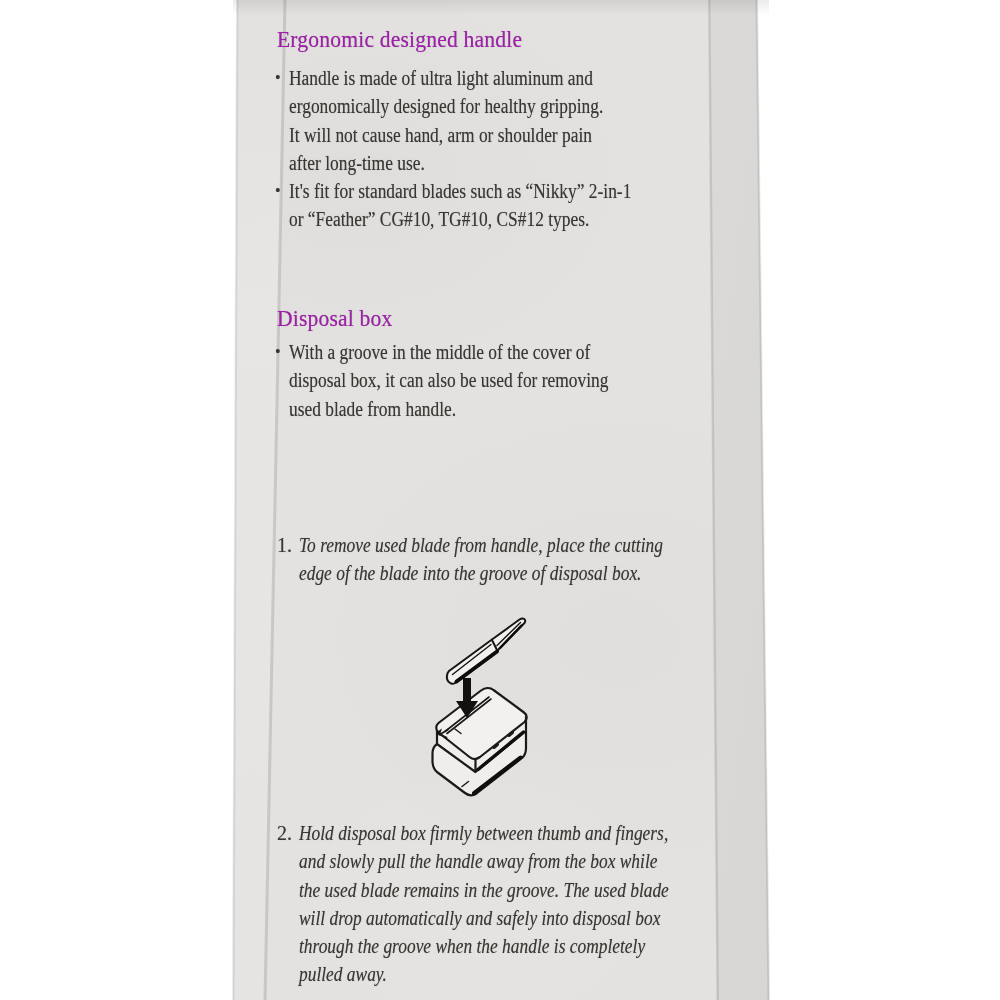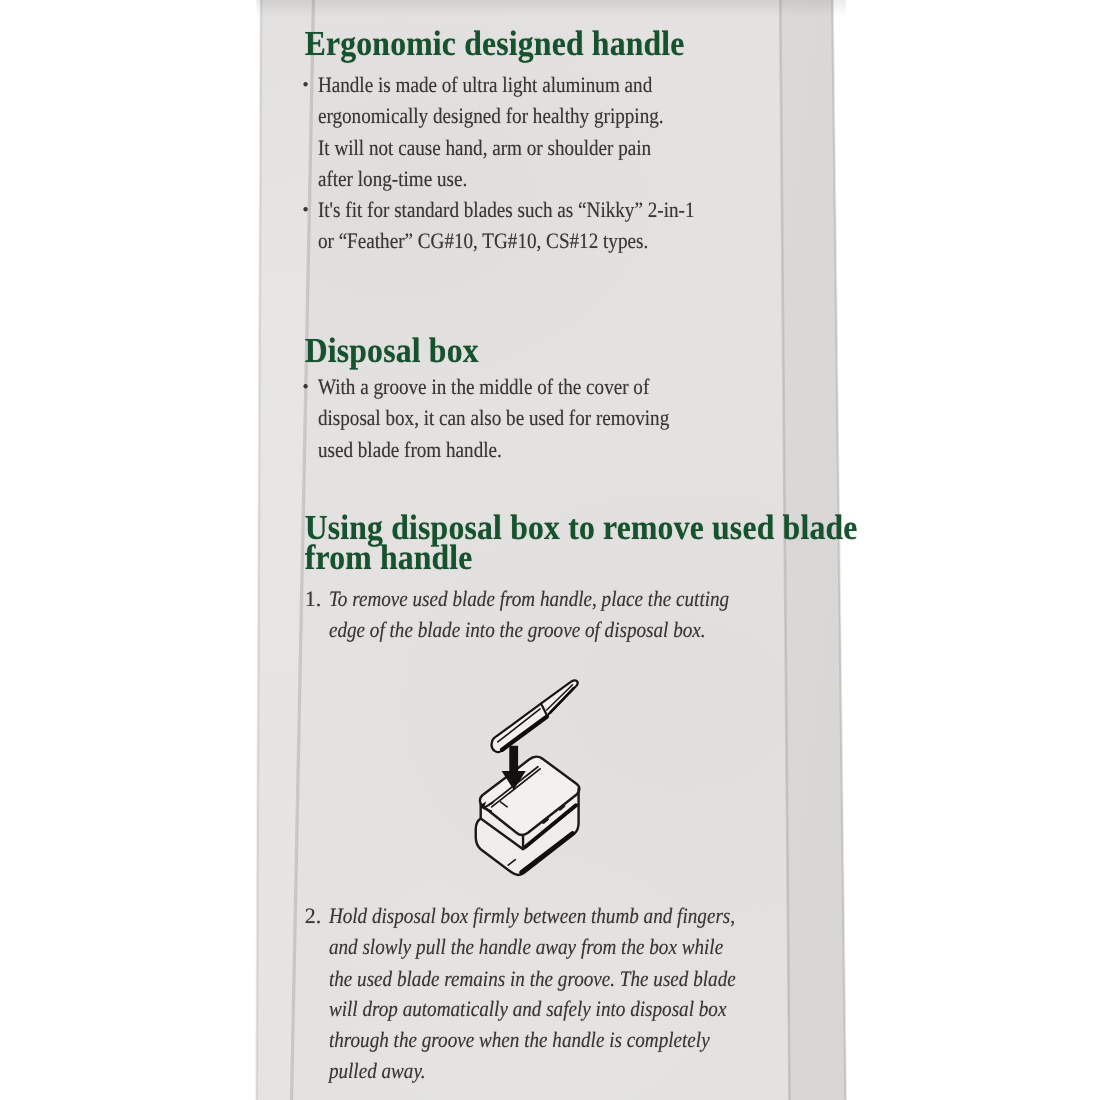--- a/index.html
+++ b/index.html
@@ -47,23 +47,22 @@
     clip-path:polygon(755.5px 0,758px 0,770px 1000px,767.5px 1000px);
     background:rgba(60,58,55,0.13);
   }
   .top-shade{
     position:absolute;left:233px;top:0;width:536px;height:15px;
     background:linear-gradient(rgba(0,0,0,0.08),rgba(0,0,0,0));
   }
 
   
   .heading{
-    position:absolute;color:#14532d;font-size:32px;line-height:27px;
+    position:absolute;color:#a21caf;font-size:24px;line-height:27px;
     letter-spacing:0.2px;
-    font-weight:bold;
   }
   .h-line{white-space:nowrap;transform:scaleX(0.90);transform-origin:0 50%;
     text-shadow:0 0 0.8px rgba(70,64,58,0.55);}
   .textblock{
     position:absolute;color:#3a3733;font-size:20px;line-height:28.3px;
   }
   .item{position:relative;}
   .marker{
     position:absolute;left:0;top:0;line-height:28.3px;
     text-shadow:0 0 0.8px rgba(70,64,58,0.5);
@@ -123,24 +122,20 @@
     <div class="item bullet">
       <span class="marker bullet-glyph">•</span>
       <div class="lines">
         <div class="tline">With a groove in the middle of the cover of</div>
         <div class="tline">disposal box, it can also be used for removing</div>
         <div class="tline">used blade from handle.</div>
       </div>
     </div>
   </div>
 
-  <div class="heading" style="left:277px;top:466px">
-    <div class="h-line">Using disposal box to remove used blade</div>
-    <div class="h-line">from handle</div>
-  </div>
 
   <div class="textblock" style="left:277px;top:531px">
     <div class="item step">
       <span class="marker">1.</span>
       <div class="lines">
         <div class="tline">To remove used blade from handle, place the cutting</div>
         <div class="tline">edge of the blade into the groove of disposal box.</div>
       </div>
     </div>
   </div>

